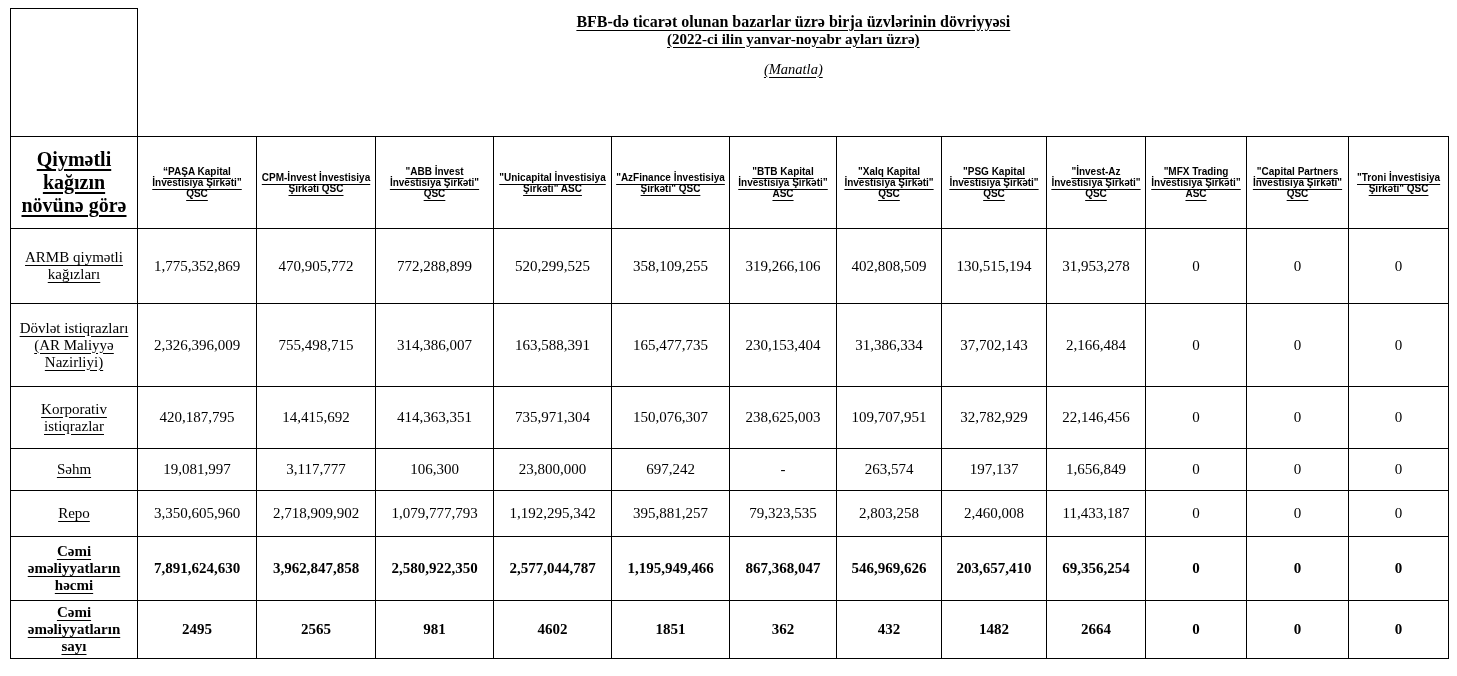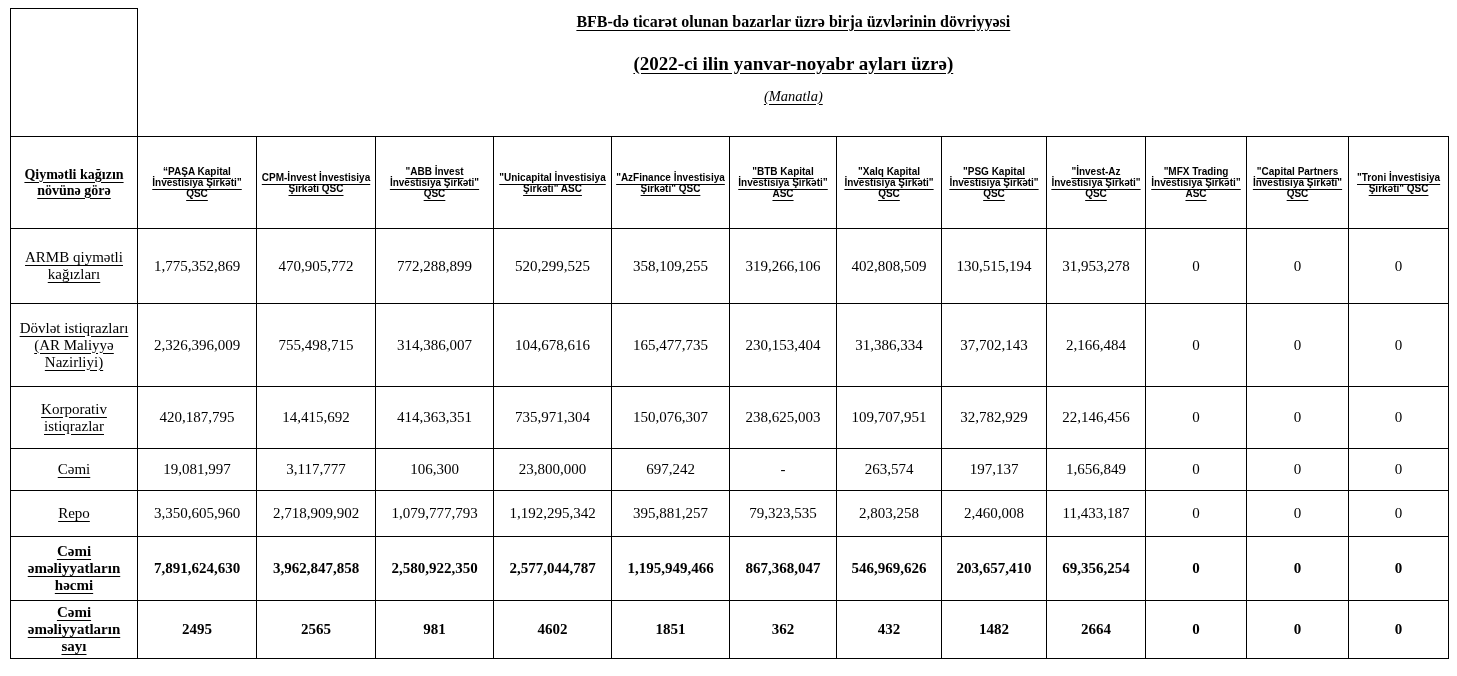--- a/index.html
+++ b/index.html
@@ -24,34 +24,34 @@
     padding: 1px 3px;
     box-sizing: border-box;
     overflow: hidden;
     word-wrap: break-word;
   }
   tr.title-row td { border: none; vertical-align: top; }
   tr.title-row td.corner-empty { border: 1px solid #000000; }
   tr.title-row { height: 128px; }
   tr.header-row { height: 92px; }
   .t1 { font-weight: bold; font-size: 16px; margin-top: 3px; }
-  .t2 { font-weight: bold; font-size: 19px; margin-top: 22px; }
+  .t2 { font-weight: bold; font-size: 15px; }
   .t3 { font-style: italic; font-size: 14.5px; margin-top: 13px; }
   .sp {
     text-decoration-line: underline;
     text-decoration-style: wavy;
     text-decoration-color: #e60000;
     text-decoration-thickness: 1px;
     text-underline-offset: 3px;
     text-decoration: underline;
   }
   th.corner {
     font-family: "Liberation Serif", serif;
     font-weight: bold;
-    font-size: 14px;
+    font-size: 20px;
   }
   th.col-head {
     font-family: "Liberation Sans", sans-serif;
     font-weight: bold;
     font-size: 10px;
   }
   td.row-label { font-size: 15px; margin-top: 34px; }
   td.val { font-size: 15px; }
   tr.bold-row td { font-weight: bold; }
 </style>
@@ -112,21 +112,21 @@
           <td class="val">31,953,278</td>
           <td class="val">0</td>
           <td class="val">0</td>
           <td class="val">0</td>
         </tr>
         <tr style="height: 83px;">
           <td class="row-label"><span class="sp">Dövlət istiqrazları (AR Maliyyə Nazirliyi)</span></td>
           <td class="val">2,326,396,009</td>
           <td class="val">755,498,715</td>
           <td class="val">314,386,007</td>
-          <td class="val">104,678,616</td>
+          <td class="val">163,588,391</td>
           <td class="val">165,477,735</td>
           <td class="val">230,153,404</td>
           <td class="val">31,386,334</td>
           <td class="val">37,702,143</td>
           <td class="val">2,166,484</td>
           <td class="val">0</td>
           <td class="val">0</td>
           <td class="val">0</td>
         </tr>
         <tr style="height: 62px;">
@@ -138,21 +138,21 @@
           <td class="val">150,076,307</td>
           <td class="val">238,625,003</td>
           <td class="val">109,707,951</td>
           <td class="val">32,782,929</td>
           <td class="val">22,146,456</td>
           <td class="val">0</td>
           <td class="val">0</td>
           <td class="val">0</td>
         </tr>
         <tr style="height: 42px;">
-          <td class="row-label"><span class="sp">Cəmi</span></td>
+          <td class="row-label"><span class="sp">Səhm</span></td>
           <td class="val">19,081,997</td>
           <td class="val">3,117,777</td>
           <td class="val">106,300</td>
           <td class="val">23,800,000</td>
           <td class="val">697,242</td>
           <td class="val">-</td>
           <td class="val">263,574</td>
           <td class="val">197,137</td>
           <td class="val">1,656,849</td>
           <td class="val">0</td>

